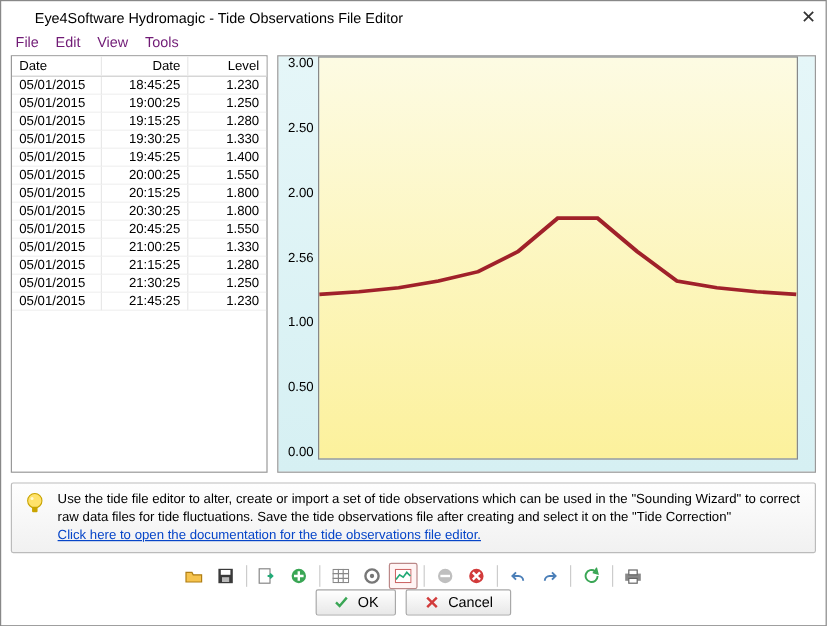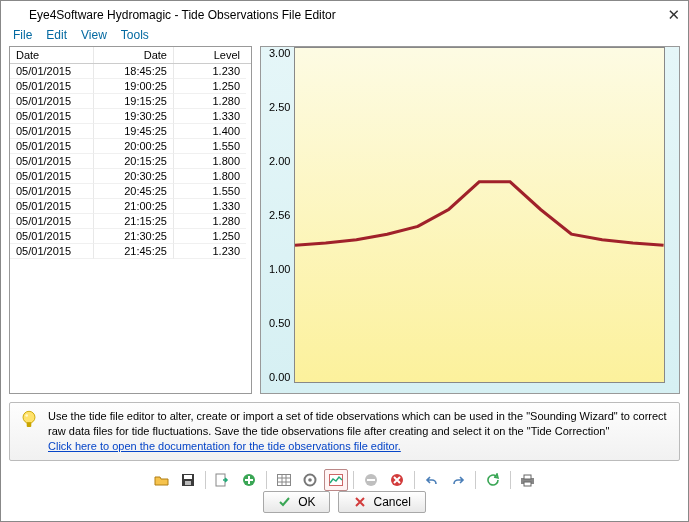--- a/index.html
+++ b/index.html
@@ -3,26 +3,26 @@
 <meta charset="utf-8">
 <style>
   * { box-sizing: border-box; }
   html, body { margin: 0; padding: 0; font-family: "Segoe UI", Tahoma, sans-serif; font-size: 11px; color: #000; }
   body { width: 689px; height: 522px; background: #fff; border: 1px solid #888; display: flex; flex-direction: column; }
 
   .titlebar { display: flex; align-items: center; justify-content: space-between; padding: 6px 8px 4px 12px; font-size: 12px; margin-left: 16px; }
   .titlebar .title { color: #000; }
   .titlebar .close { font-size: 15px; color: #333; cursor: default; line-height: 1; }
 
-  .menubar { display: flex; gap: 14px; padding: 2px 12px 4px 12px; font-size: 12px; color: #0369a1; }
+  .menubar { display: flex; gap: 14px; padding: 2px 12px 4px 12px; font-size: 12px; color: #701a75; }
   .menubar div { cursor: default; }
 
   .content { display: flex; gap: 8px; padding: 0 8px; flex: 1 1 auto; min-height: 0; }
 
-  .table-pane { width: 243px; border: 1px solid #999; background: #fff; display: flex; flex-direction: column; }
+  .table-pane { width: 214px; border: 1px solid #999; background: #fff; display: flex; flex-direction: column; }
   .t-head { display: flex; background: #fff; border-bottom: 1px solid #ccc; }
   .t-head div { padding: 2px 6px; font-size: 11px; color: #000; }
   .col-date { width: 84px; text-align: left; border-right: 1px solid #e8e8e8;}
   .col-time { width: 80px; text-align: right; border-right: 1px solid #e8e8e8;}
   .col-lvl  { width: 72px; text-align: right; }
   .t-body { flex: 1 1 auto; overflow: hidden; }
   .t-row { display: flex; }
   .t-row div { padding: 1px 6px; font-size: 11px; border-bottom: 1px solid #f0f0f0; }
 
   .chart-pane { flex: 1 1 auto; border: 1px solid #999; background: linear-gradient(#e5f6f8,#d6f0f3); display: flex; flex-direction: column; align-items: stretch; }

